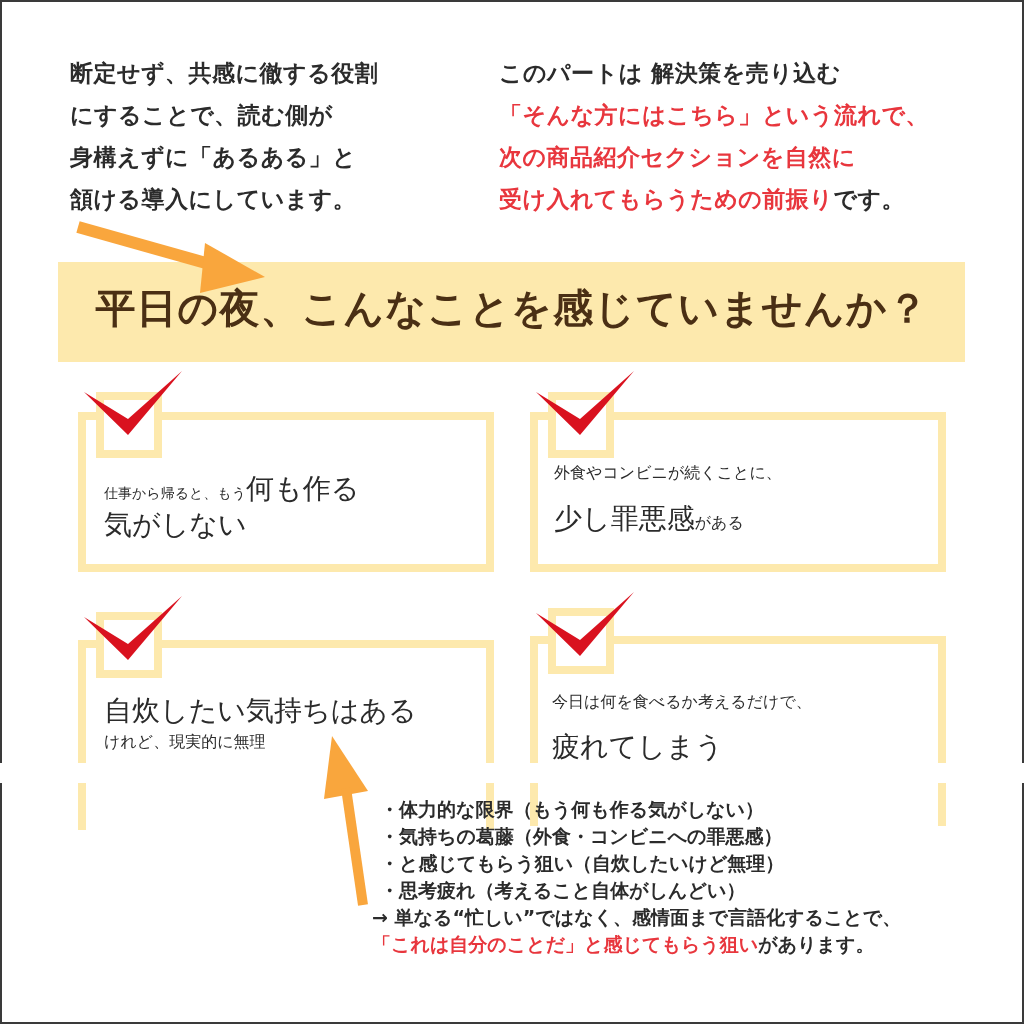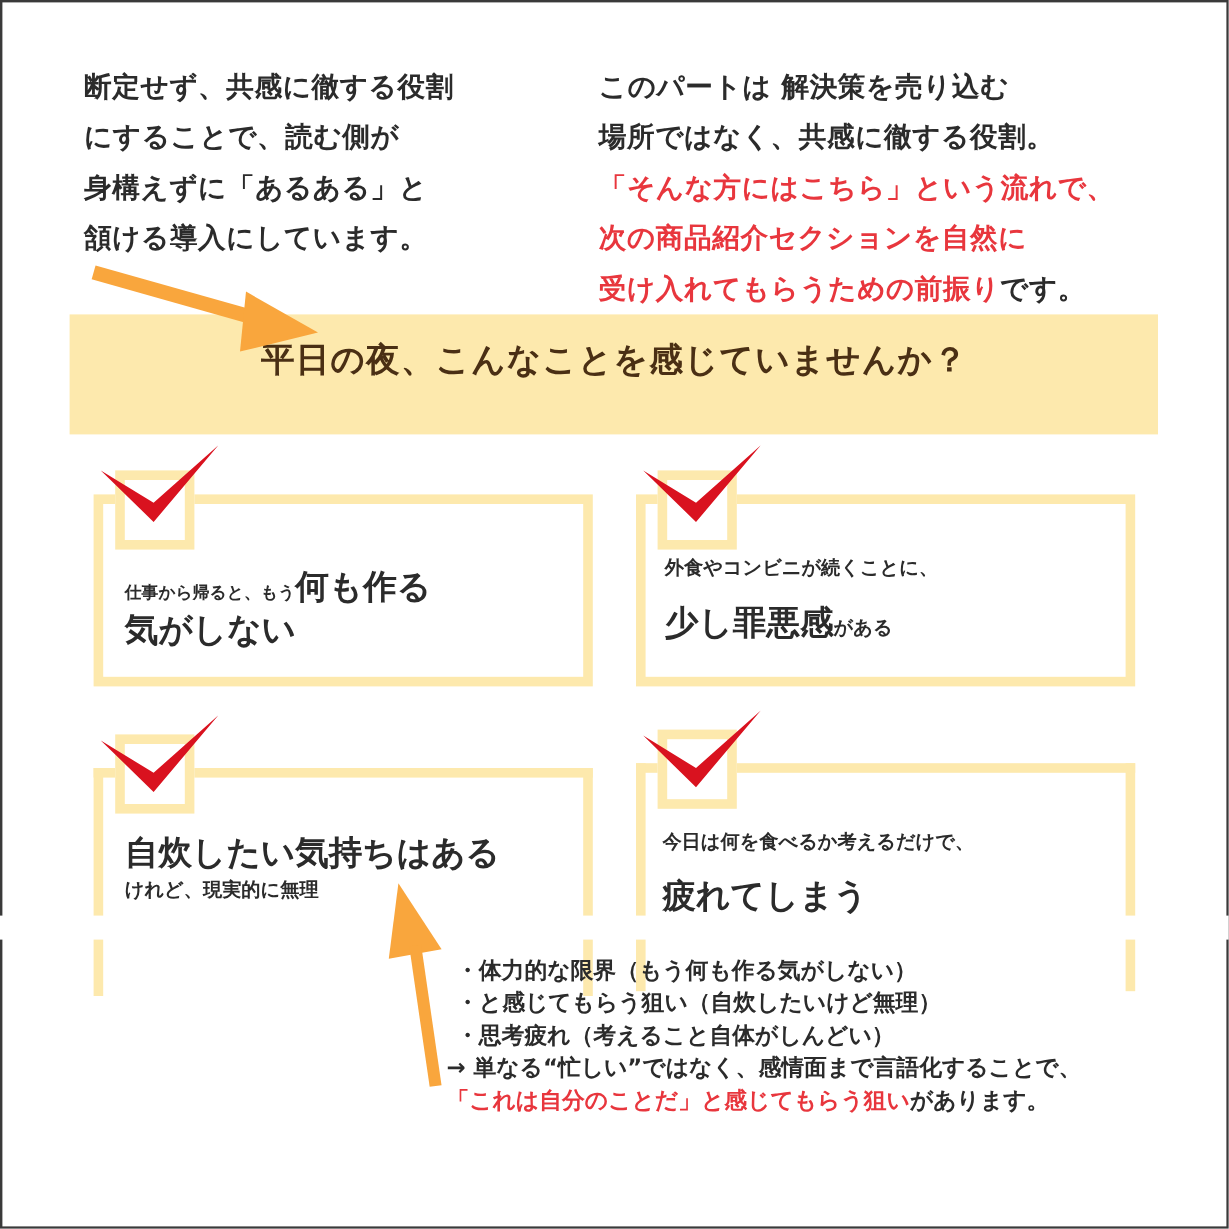--- a/index.html
+++ b/index.html
@@ -28,21 +28,21 @@
   .red { color: #e8363d; }
 
   .banner {
     position: absolute; left: 58px; top: 262px; width: 907px; height: 100px;
     background: #fde9ad;
   }
   .banner-title {
     position: absolute; left: 0; right: 0; top: 281px;
     text-align: center;
     font-weight: bold;
-    font-size: 28px;
+    font-size: 40px;
     color: #4a2f14;
     letter-spacing: 1px;
   }
 
   .card {
     position: absolute;
     width: 416px;
     height: 160px;
     border: 8px solid #fde9ad;
     background: #ffffff;
@@ -53,21 +53,21 @@
     width: 66px; height: 66px;
     border: 8px solid #fde9ad;
     background: #ffffff;
   }
   .checkmark {
     position: absolute;
     width: 100px; height: 65px;
   }
   .card-text {
     position: absolute;
-    font-weight: bold;
+    font-weight: normal;
     color: #2b2b2b;
     white-space: nowrap;
   }
   .sm { font-size: 14px; }
   .lg { font-size: 28px; }
   .md { font-size: 16px; }
 
   .clip-bottom {
     position: absolute; left: 0; top: 763px; width: 1024px; height: 20px;
     background: #ffffff;
@@ -93,21 +93,20 @@
 
 <div class="note note-left">
   <div>断定せず、共感に徹する役割</div>
   <div>にすることで、読む側が</div>
   <div>身構えずに「あるある」と</div>
   <div>頷ける導入にしています。</div>
 </div>
 
 <div class="note note-right">
   <div>このパートは 解決策を売り込む</div>
-  <div>場所ではなく、共感に徹する役割。</div>
   <div class="red">「そんな方にはこちら」という流れで、</div>
   <div class="red">次の商品紹介セクションを自然に</div>
   <div><span class="red">受け入れてもらうための前振り</span><span>です。</span></div>
 </div>
 
 <div class="banner"></div>
 <div class="banner-title">平日の夜、こんなことを感じていませんか？</div>
 
 <svg class="arrow" style="left:70px; top:215px;" width="220" height="80" viewBox="0 0 220 80">
   <line x1="8" y1="12" x2="150" y2="52" stroke="#f9a63d" stroke-width="12"></line>
@@ -152,17 +151,18 @@
 
 <div class="clip-bottom"></div>
 
 <svg class="arrow" style="left:318px; top:733px;" width="80" height="180" viewBox="0 0 80 180">
   <polygon points="14,3 50,58 6,66" fill="#f9a63d"></polygon>
   <line x1="28" y1="55" x2="45" y2="172" stroke="#f9a63d" stroke-width="10"></line>
 </svg>
 
 <div class="summary">
   <div class="bullet">・体力的な限界（もう何も作る気がしない）</div>
+  <div class="bullet">・気持ちの葛藤（外食・コンビニへの罪悪感）</div>
   <div class="bullet">・と感じてもらう狙い（自炊したいけど無理）</div>
   <div class="bullet">・思考疲れ（考えること自体がしんどい）</div>
   <div>→ 単なる“忙しい”ではなく、感情面まで言語化することで、</div>
   <div><span class="red">「これは自分のことだ」と感じてもらう狙い</span><span>があります。</span></div>
 </div>
 
 </body></html>

